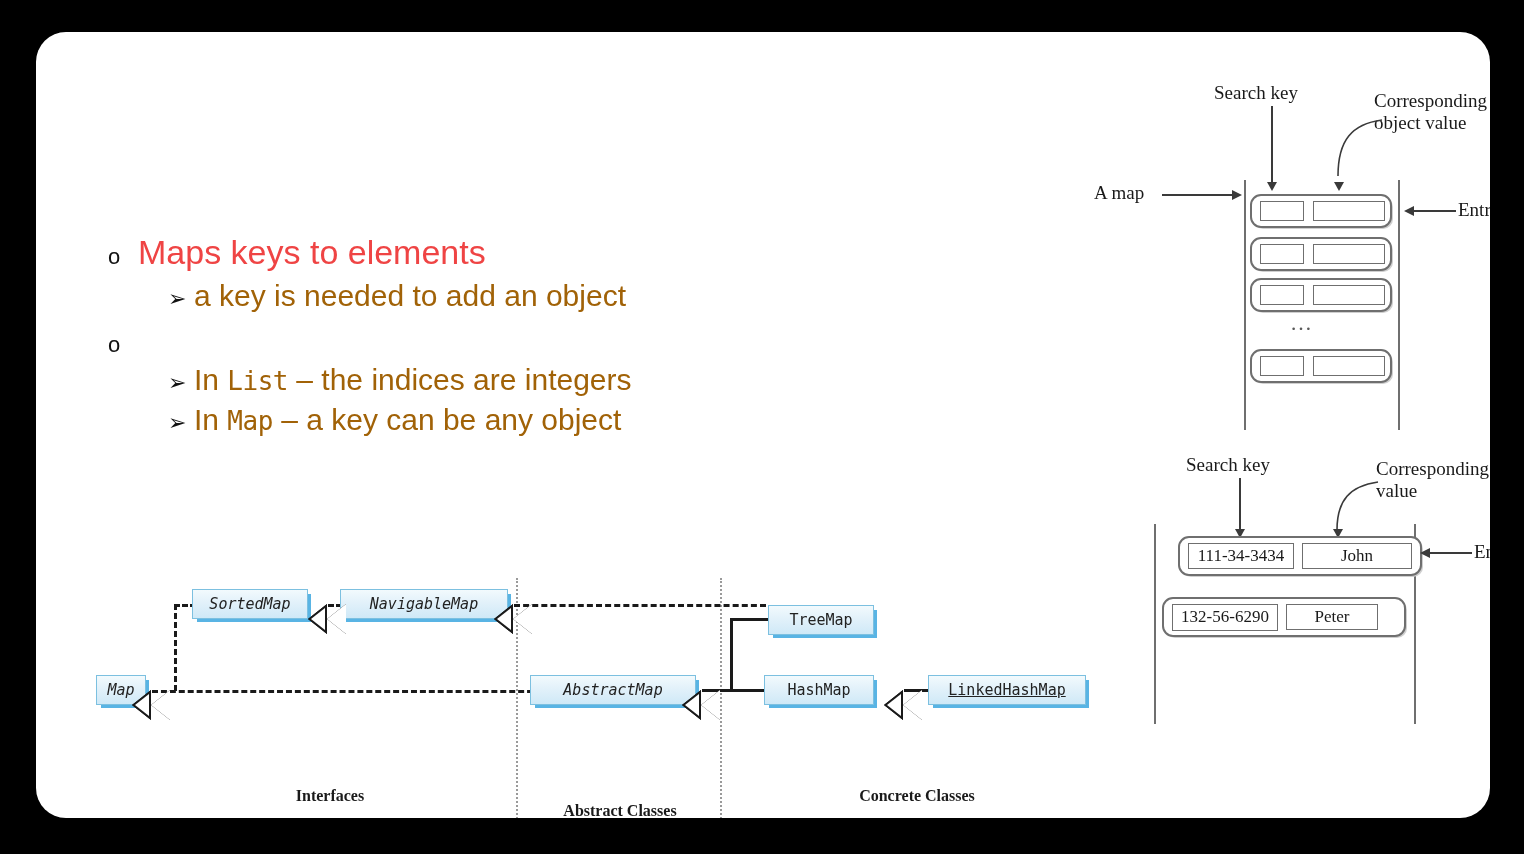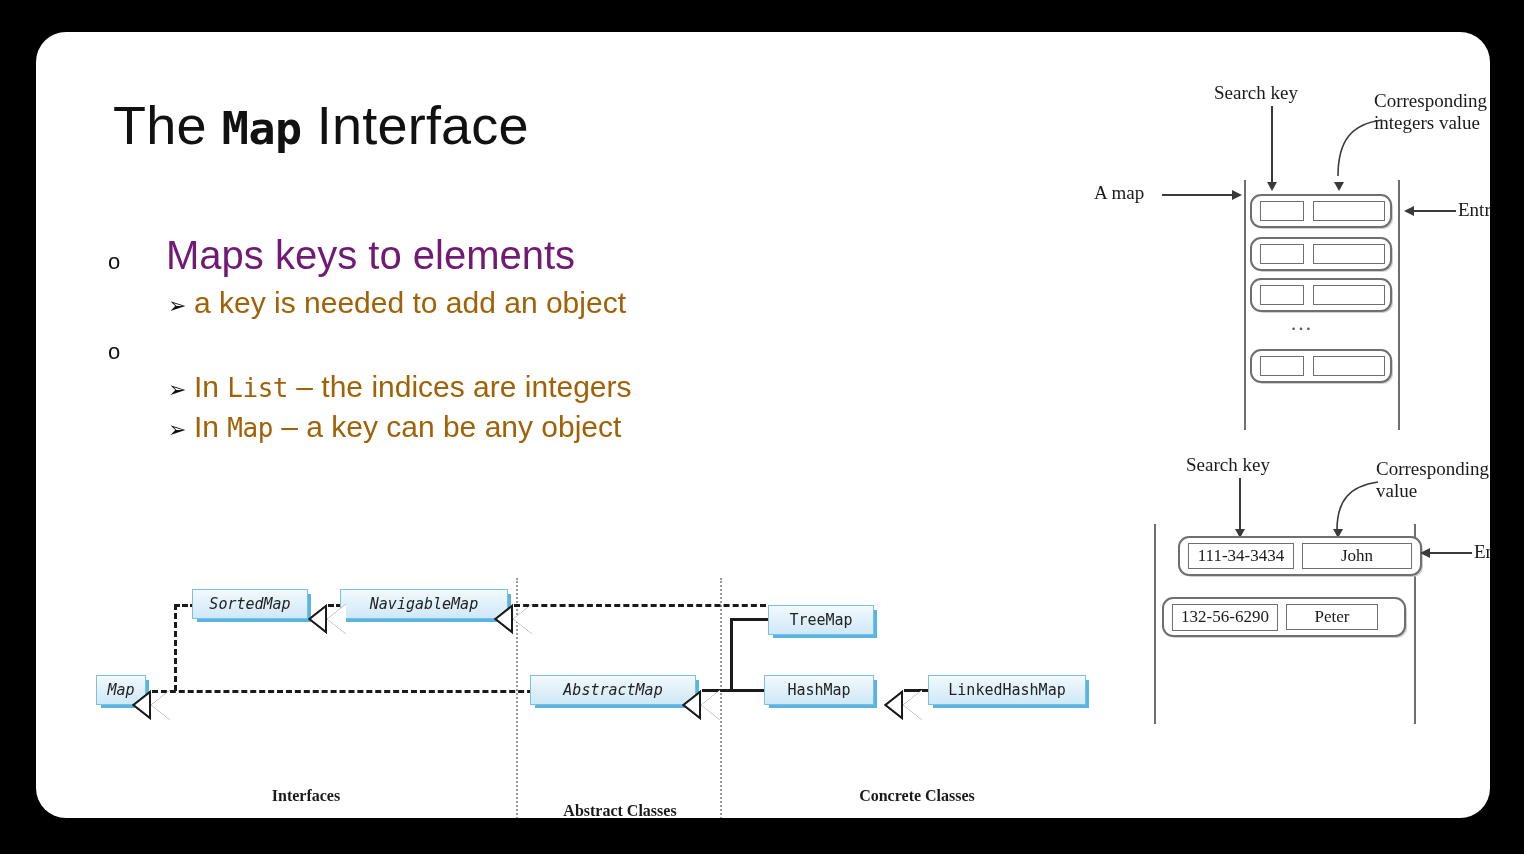--- a/index.html
+++ b/index.html
@@ -8,21 +8,21 @@
   .slide{position:absolute;left:36px;top:32px;width:1454px;height:786px;background:#fff;border-radius:30px;overflow:hidden;}
 
   
   .title{position:absolute;left:77px;top:62px;font-size:54px;color:#111;letter-spacing:.2px;white-space:nowrap;font-weight:400;}
   .title .mono{font-family:"DejaVu Sans Mono","Liberation Mono",monospace;font-size:45px;font-weight:700;letter-spacing:-.5px;}
 
   
   .bullets{position:absolute;left:72px;top:200px;width:720px;}
   .b1{display:flex;align-items:baseline;margin:0 0 6px 0;}
   .b1 .mk{font-size:22px;line-height:1;width:30px;color:#111;}
-  .b1 .tx{font-size:40px;color:#701a75;line-height:1.18;margin-left:28px;}
+  .b1 .tx{font-size:34px;color:#ef4444;line-height:1.18;}
   .b2{display:flex;align-items:baseline;margin:0 0 4px 0;padding-left:60px;}
   .b2 .mk{font-size:22px;width:26px;color:#111;line-height:1;}
   .b2 .tx{font-size:30px;color:#a16207;line-height:1.2;}
   .mn{font-family:"DejaVu Sans Mono","Liberation Mono",monospace;font-size:26px;letter-spacing:-.5px;}
   .sp2{height:16px;}
 
   
   .uml{position:absolute;left:46px;top:530px;width:1020px;height:270px;}
   .cbox{position:absolute;height:30px;display:flex;align-items:center;justify-content:center;
         background:linear-gradient(180deg,#f2fafd 0%,#e2f1fa 45%,#cfe9f7 100%);
@@ -58,23 +58,20 @@
   .aright{position:absolute;width:0;height:0;border-top:5px solid transparent;border-bottom:5px solid transparent;border-left:10px solid #3a3a3a;}
   .aleft{position:absolute;width:0;height:0;border-top:5px solid transparent;border-bottom:5px solid transparent;border-right:10px solid #3a3a3a;}
   .dots{position:absolute;font-family:"Liberation Serif",serif;font-size:22px;color:#5a5a5a;letter-spacing:2px;}
 </style>
 </head>
 <body>
 
 <div class="stage">
   <div class="slide">
 
-    <div class="title">
-      <span>The </span><span class="mono">Map</span><span> Interface</span>
-    </div>
 
     <div class="bullets">
 
       <div class="b1">
         <span class="mk">o</span>
         <span class="tx">Maps keys to elements</span>
       </div>
       <div class="b2">
         <span class="mk">➢</span>
         <span class="tx">a key is needed to add an object</span>
@@ -134,45 +131,45 @@
       </div>
       <div class="cbox it" style="left:448px;top:113px;width:166px;">
         <span>AbstractMap</span>
       </div>
       <div class="cbox" style="left:686px;top:43px;width:106px;">
         <span>TreeMap</span>
       </div>
       <div class="cbox" style="left:682px;top:113px;width:110px;">
         <span>HashMap</span>
       </div>
-      <div class="cbox" style="left:846px;top:113px;width:158px;">
+      <div class="cbox" style="left:846px;top:113px;width:158px;text-decoration:underline;">
         <span>LinkedHashMap</span>
       </div>
 
-      <div class="catlab" style="left:144px;top:225px;width:160px;">Interfaces</div>
+      <div class="catlab" style="left:168px;top:225px;width:160px;">Interfaces</div>
       <div class="catlab" style="left:458px;top:240px;width:160px;">Abstract Classes</div>
       <div class="catlab" style="left:740px;top:225px;width:190px;">Concrete Classes</div>
     </div>
 
     <div class="fig" style="left:1040px;top:50px;width:420px;height:350px;">
 
       <div class="rail" style="left:168px;top:98px;height:250px;"></div>
       <div class="rail" style="left:322px;top:98px;height:250px;"></div>
 
       <div class="lbl" style="left:18px;top:100px;">A map</div>
       <div class="hline" style="left:86px;top:112px;width:72px;"></div>
       <div class="aright" style="left:156px;top:108px;"></div>
 
       <div class="lbl" style="left:138px;top:0px;">Search key</div>
       <div class="vline" style="left:195px;top:24px;height:80px;"></div>
       <div class="adown" style="left:191px;top:100px;"></div>
 
       <div class="lbl" style="left:298px;top:8px;">
         <span>Corresponding</span><br>
-        <span>integers value</span>
+        <span>object value</span>
       </div>
       <svg style="position:absolute;left:240px;top:30px;width:70px;height:80px;overflow:visible;">
         <path d="M66,8 C36,12 22,28 22,64" stroke="#3a3a3a" stroke-width="1.6" fill="none"></path>
       </svg>
       <div class="adown" style="left:258px;top:100px;"></div>
 
       <div class="entry" style="left:174px;top:112px;width:142px;height:34px;">
         <div class="cell" style="margin-left:8px;width:44px;height:20px;"></div>
         <div class="cell" style="margin-left:9px;width:72px;height:20px;"></div>
       </div>

